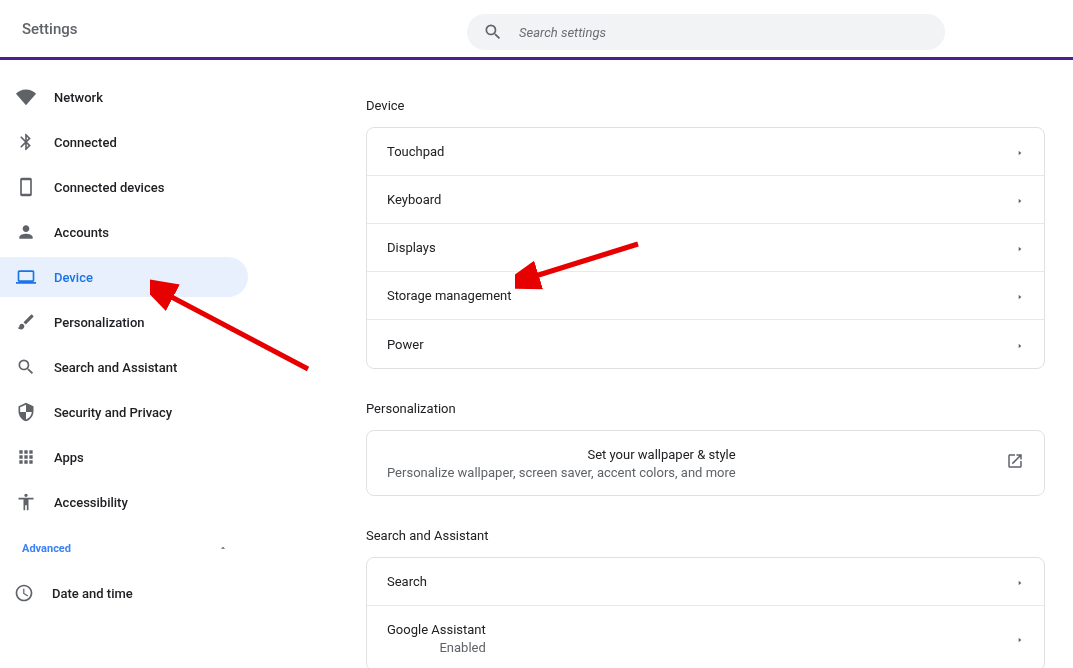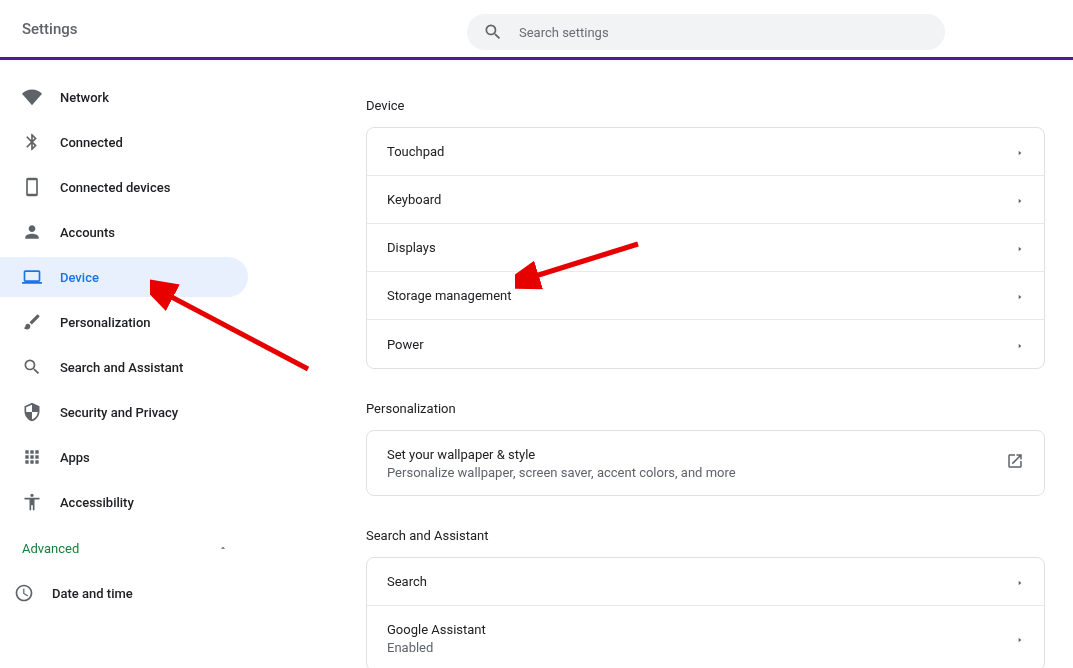--- a/index.html
+++ b/index.html
@@ -47,38 +47,39 @@
       flex-shrink: 0;
     }
     .search-input {
       border: none;
       background: transparent;
       outline: none;
       font-size: 13px;
       color: #5f6368;
       margin-left: 16px;
       width: 100%;
+      font-style: italic;
     }
     .search-input::placeholder {
       color: #6a6e73;
     }
     .layout {
       display: flex;
       height: calc(668px - 60px);
     }
     .sidebar {
       width: 248px;
       padding-top: 12px;
       overflow-y: auto;
     }
     .sidebar-item {
       height: 40px;
       display: flex;
       align-items: center;
-      padding-left: 22px;
+      padding-left: 16px;
       cursor: pointer;
       border-top-right-radius: 20px;
       border-bottom-right-radius: 20px;
       margin: 5px 0;
     }
     .sidebar-item.active {
       background: #e8f0fe;
     }
     .sidebar-item .icon {
       width: 20px;
@@ -101,23 +102,23 @@
     .advanced-row {
       height: 40px;
       display: flex;
       align-items: center;
       justify-content: space-between;
       padding: 0 20px 0 22px;
       cursor: pointer;
       margin-top: 6px;
     }
     .advanced-label {
-      font-size: 13px;
-      font-weight: 400;
-      color: #15803d;
+      font-size: 11px;
+      font-weight: 700;
+      color: #3b82f6;
     }
     .advanced-row svg {
       width: 10px;
       height: 10px;
       fill: #5f6368;
     }
     .sub-item { padding-left: 14px; }
     .content {
       flex: 1;
       padding: 30px 28px 0 118px;
@@ -146,20 +147,21 @@
       border-bottom: 1px solid #e9e9e9;
       cursor: pointer;
     }
     .card-row:last-child {
       border-bottom: none;
     }
     .card-row.tall {
       min-height: 64px;
       padding-top: 10px;
       padding-bottom: 10px;
+      text-align: right;
     }
     .row-text {
       display: flex;
       flex-direction: column;
     }
     .row-label {
       font-size: 13px;
       color: #202124;
     }
     .row-subtitle {

